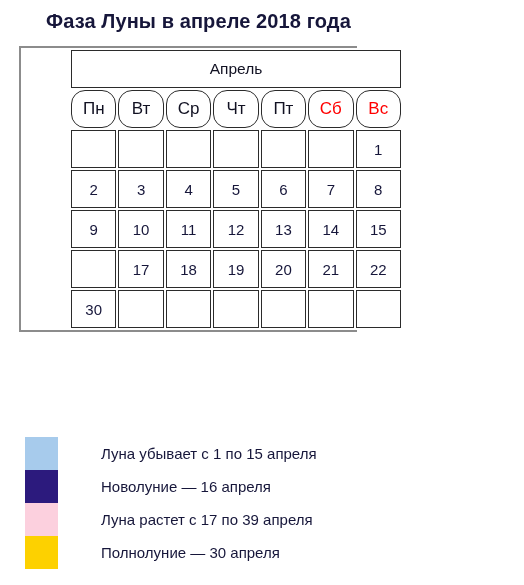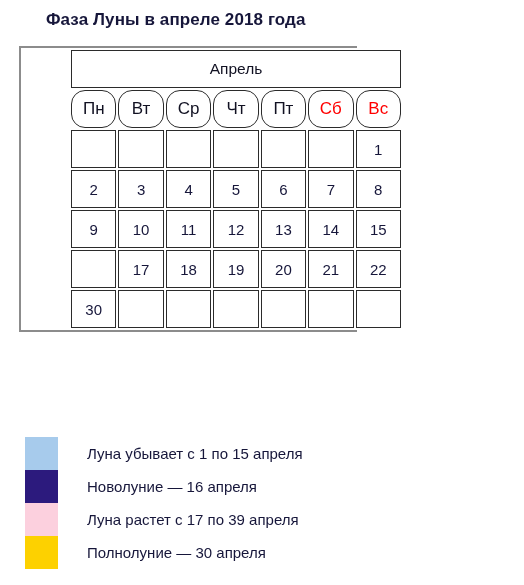--- a/index.html
+++ b/index.html
@@ -17,21 +17,21 @@
     width: 524px;
     height: 585px;
     background: #ffffff;
   }
 
   
   .page-title {
     position: absolute;
     left: 46px;
     top: 10px;
-    font-size: 17px;
+    font-size: 20px;
     font-weight: bold;
     color: #16163a;
     letter-spacing: 0.1px;
     white-space: nowrap;
   }
 
   
   .calendar-wrap {
     position: absolute;
     left: 19px;
@@ -125,21 +125,21 @@
     color: #16163a;
   }
 
   .sw-waning   { background: #a7cbec; }
   .sw-newmoon  { background: #2c1a7d; }
   .sw-newmoon .dot { color: #16163a; }
   .sw-waxing   { background: #fcd0de; }
   .sw-fullmoon { background: #fdd100; }
 
   .legend-label {
-    margin-left: 29px;
+    margin-left: 43px;
     font-size: 15px;
     color: #16163a;
     white-space: nowrap;
   }
 </style>
 </head>
 <body>
 
 <div id="page">
 

